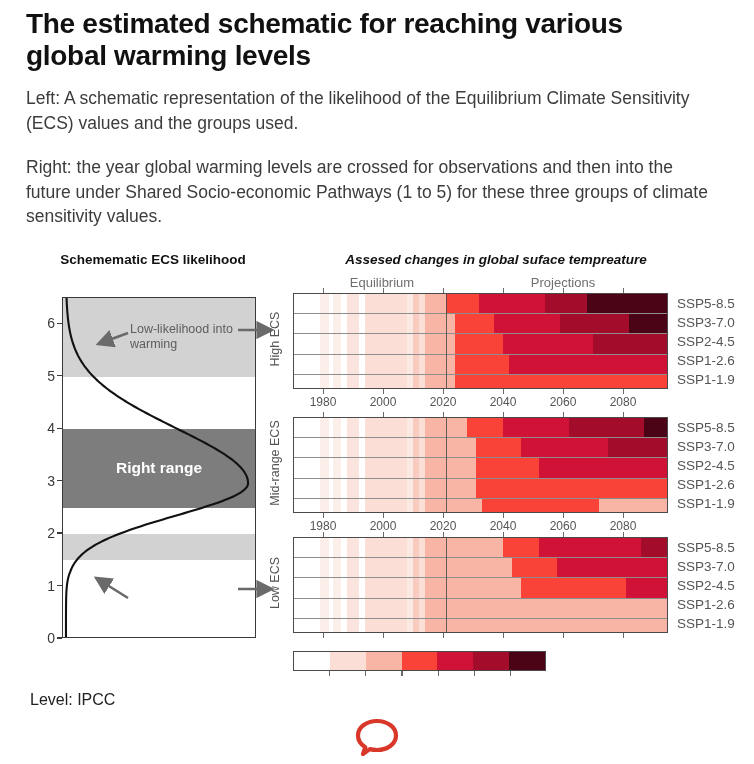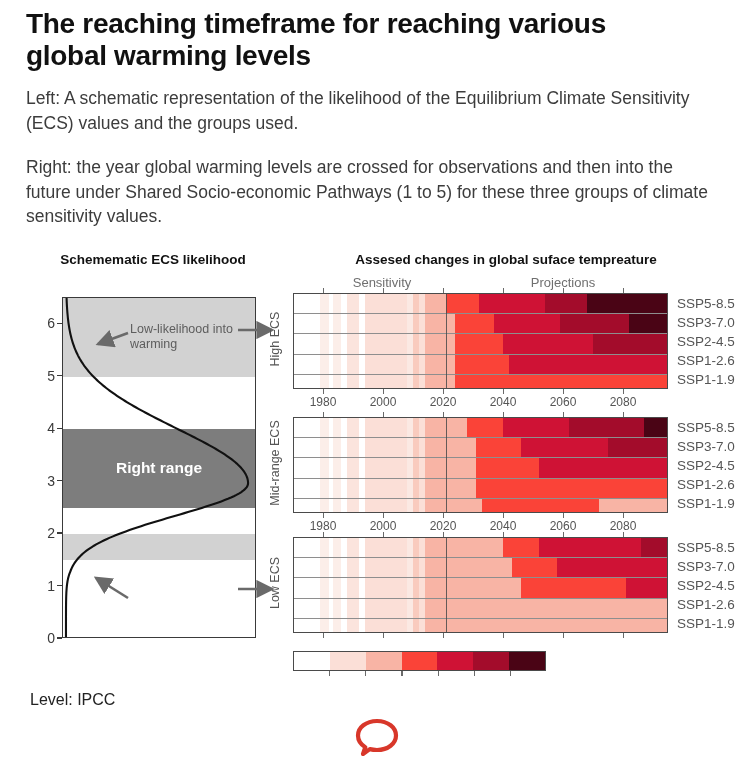--- a/index.html
+++ b/index.html
@@ -22,21 +22,21 @@
   }
   .subtitle p{margin:0;}
   .subtitle p.gap{margin-top:19px;}
 
   
   .panel-title{
     position:absolute;font-size:13.5px;font-weight:bold;color:#111;
     text-align:center;
   }
   #left-panel-title{left:20px;top:252px;width:266px;}
-  #right-panel-title{left:314px;top:252px;width:384px;}
+  #right-panel-title{left:304px;top:252px;width:384px;font-style:italic;}
 
   .obs-proj{
     position:absolute;font-size:13px;color:#6f6f6f;text-align:center;
   }
   #obs-label{left:322px;top:275px;width:120px;}
   #proj-label{left:508px;top:275px;width:110px;}
 
   
   #left-chart{position:absolute;left:62px;top:297px;width:194px;height:341px;}
   .lc-frame{position:absolute;inset:0;border:1.3px solid #3a3a3a;background:#fff;
@@ -107,29 +107,29 @@
 
   
   #source{position:absolute;left:30px;top:691px;font-size:16px;color:#222;}
   #logo{position:absolute;left:355px;top:718px;width:44px;height:38px;}
 </style>
 </head>
 <body>
 
 <div class="wrap">
 
-  <div class="title">The reaching timeframe for reaching various global warming levels</div>
+  <div class="title">The estimated schematic for reaching various global warming levels</div>
   <div class="subtitle">
     <p>Left: A schematic representation of the likelihood of the Equilibrium Climate Sensitivity (ECS) values and the groups used.</p>
     <p class="gap">Right: the year global warming levels are crossed for observations and then into the future under Shared Socio-economic Pathways (1 to 5) for these three groups of climate sensitivity values.</p>
   </div>
 
   <div class="panel-title" id="left-panel-title">Schemematic ECS likelihood</div>
   <div class="panel-title" id="right-panel-title">Assesed changes in global suface tempreature</div>
-  <div class="obs-proj" id="obs-label">Sensitivity</div>
+  <div class="obs-proj" id="obs-label">Equilibrium</div>
   <div class="obs-proj" id="proj-label">Projections</div>
 
   <div id="ylabel">Equilibrium Climate Sensitivity (ECS, °C)</div>
   <div id="left-chart">
     <div class="lc-frame">
       <div id="lc-bands">
           <div class="band lowlik" style="top: 0px; height: 78.6923px; width: 100%;"></div>
           <div class="band likely" style="top: 131.154px; height: 78.6923px; width: 100%;"></div>
           <div class="band lowlik" style="top: 236.077px; height: 26.2308px; width: 100%;"></div>
         </div>

